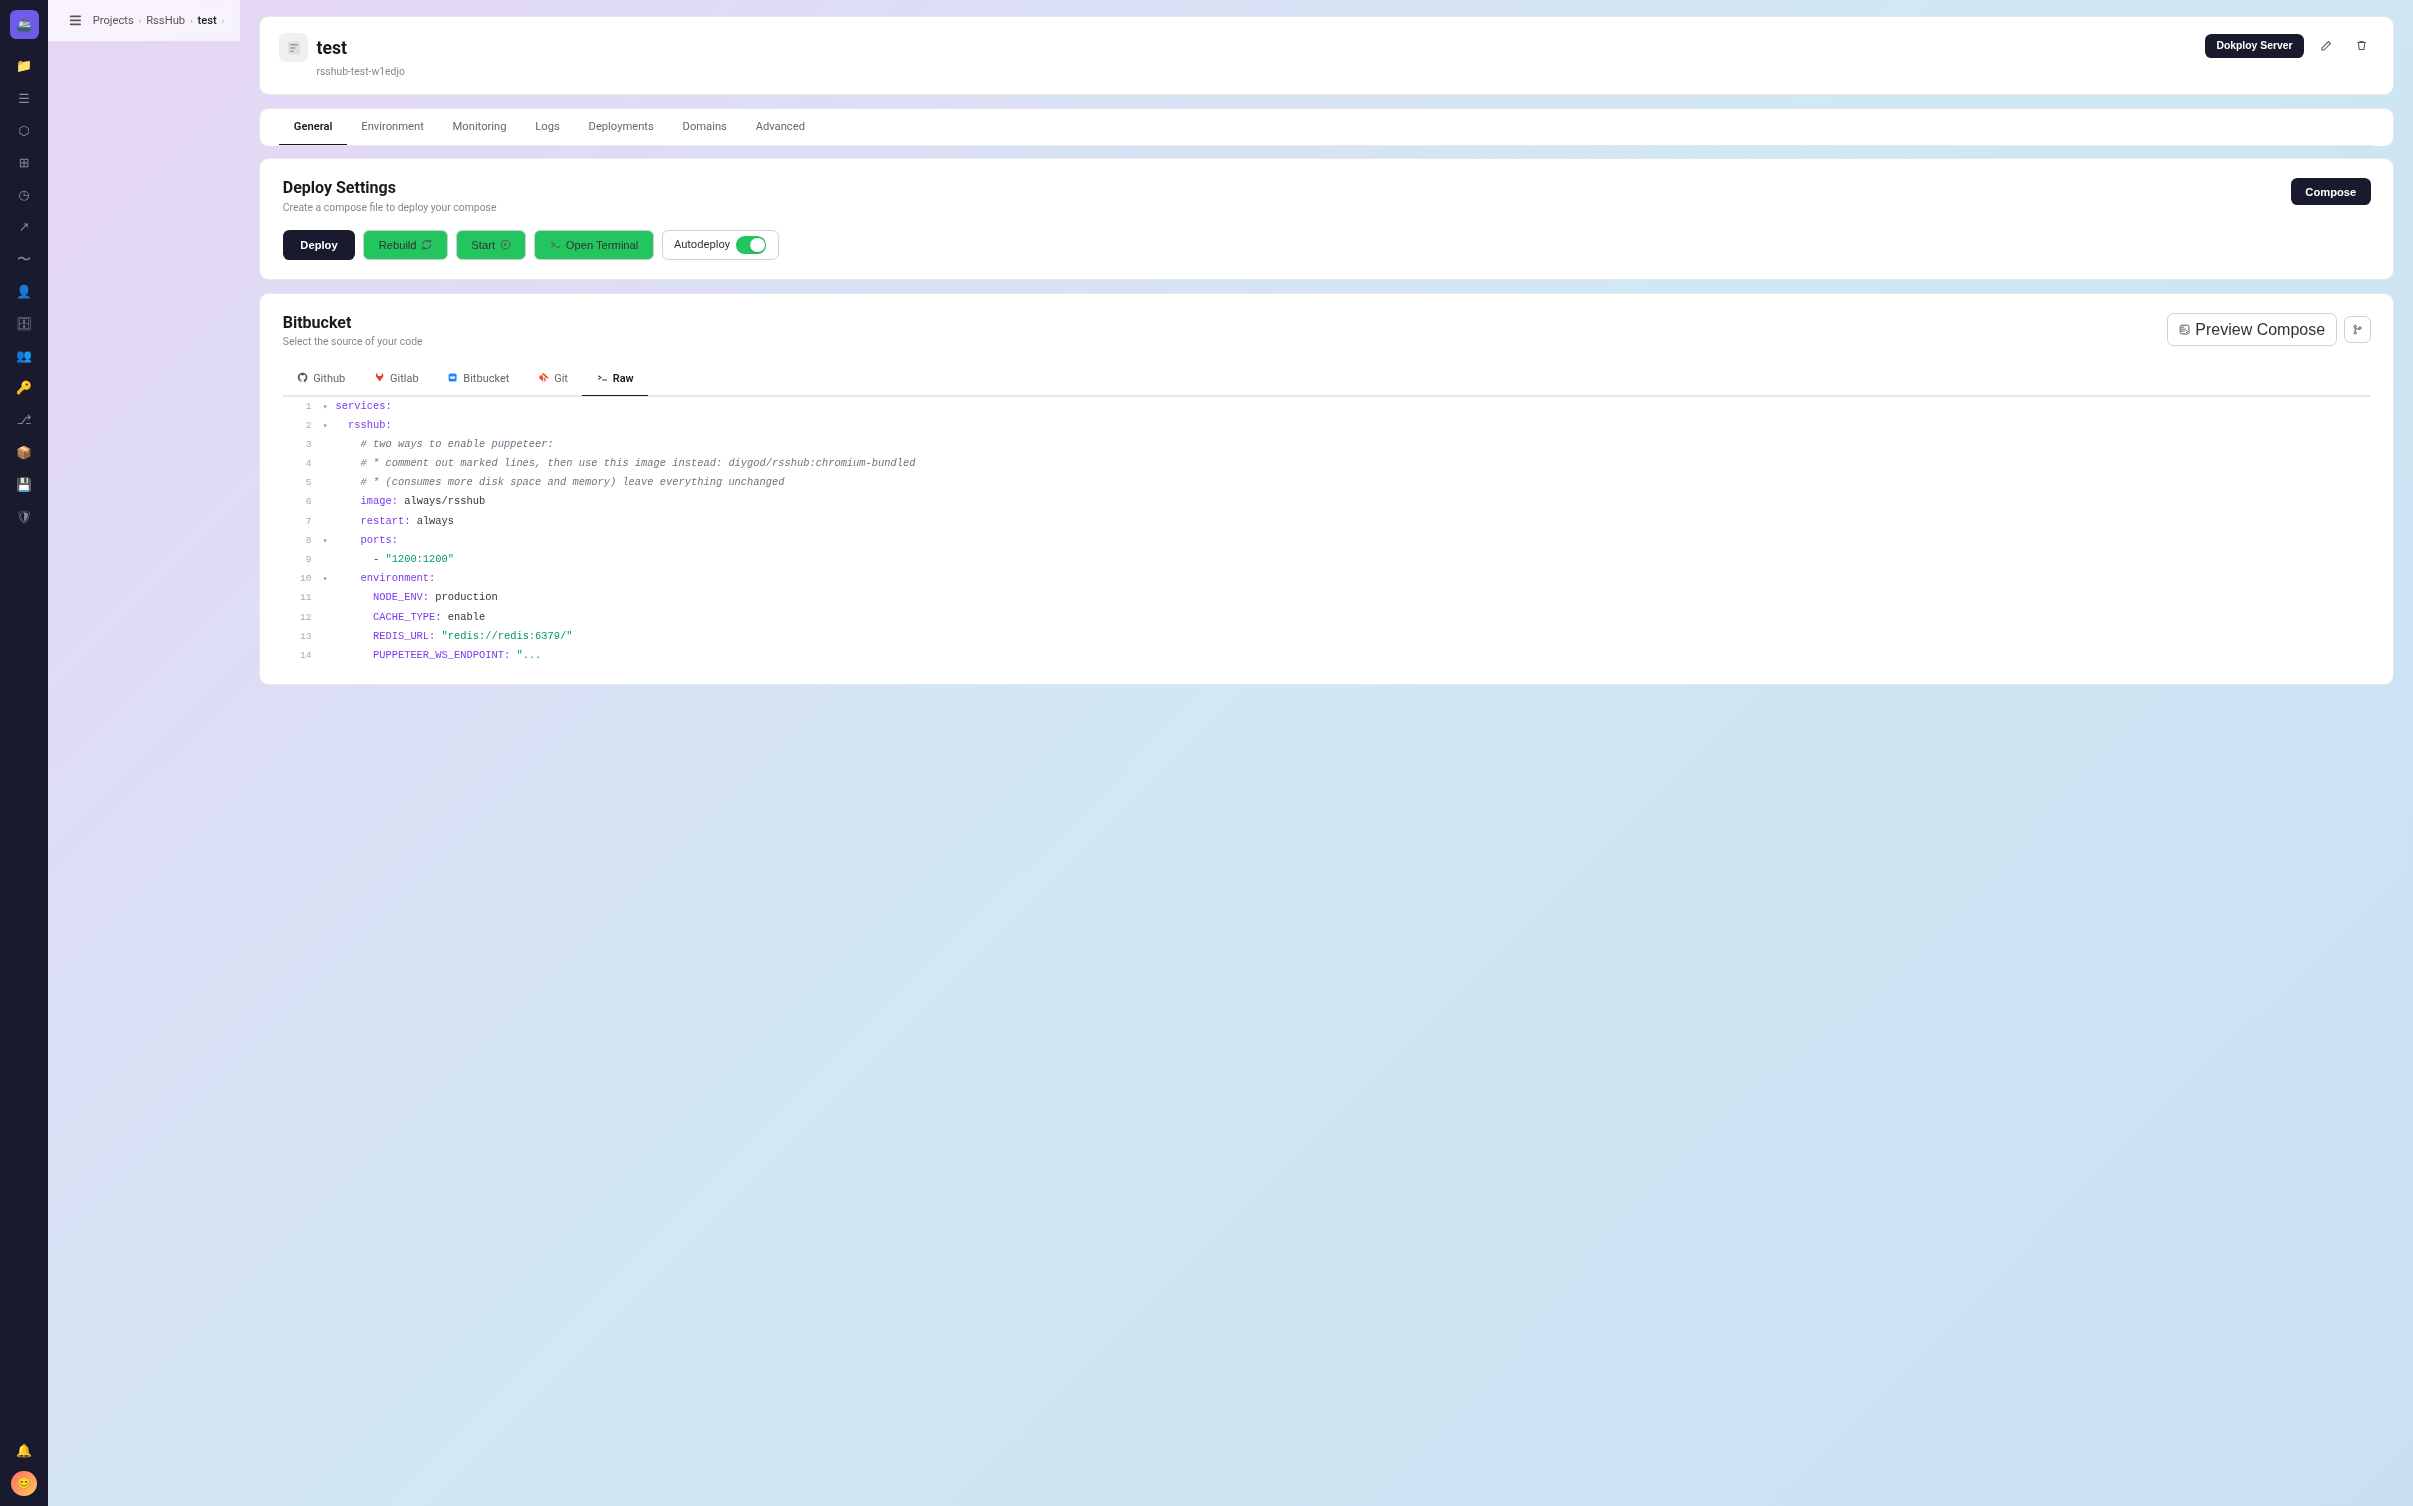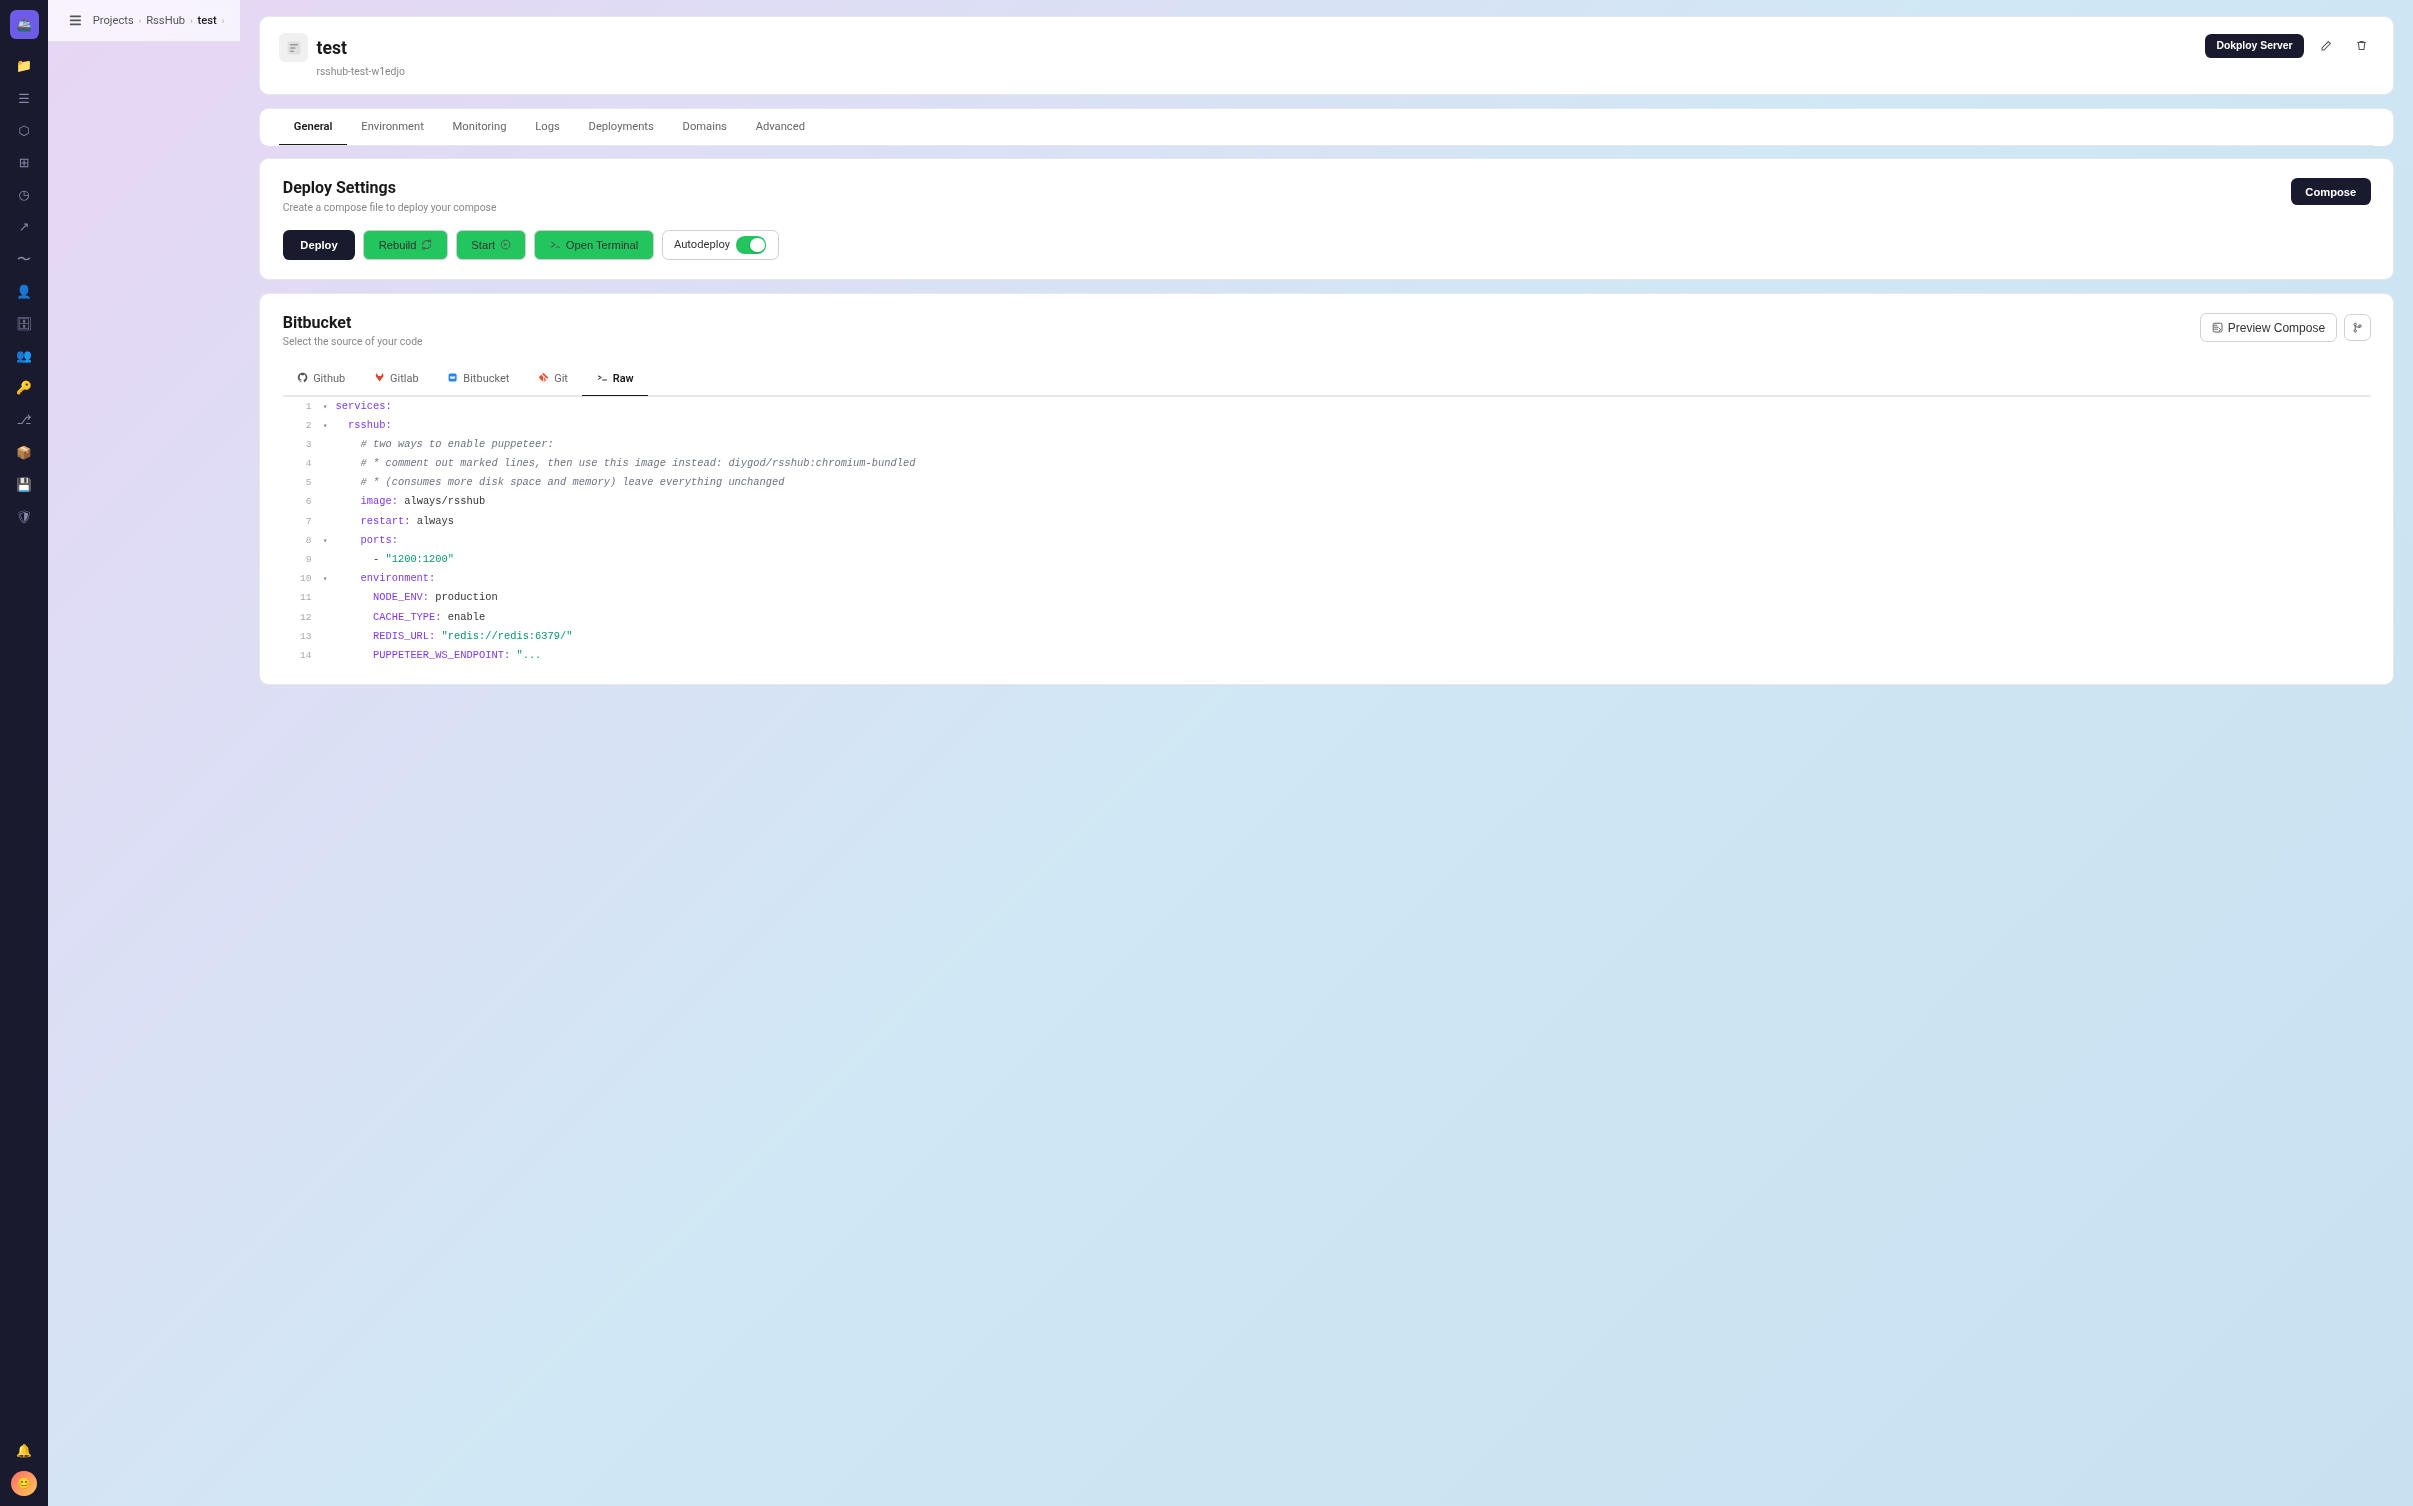--- a/index.html
+++ b/index.html
@@ -319,21 +319,21 @@
       display: flex;
       align-items: center;
       gap: 6.4px;
     }
     .btn-preview {
       background: white;
       color: #333;
       border: 0.8px solid #d0d0d0;
       border-radius: 6.4px;
       padding: 6.4px 11.2px;
-      font-size: 12px;
+      font-size: 16px;
       font-weight: 500;
       cursor: pointer;
       display: flex;
       align-items: center;
       gap: 4.8px;
     }
     .btn-icon-only {
       width: 27px;
       height: 27px;
       border: 0.8px solid #d0d0d0;

